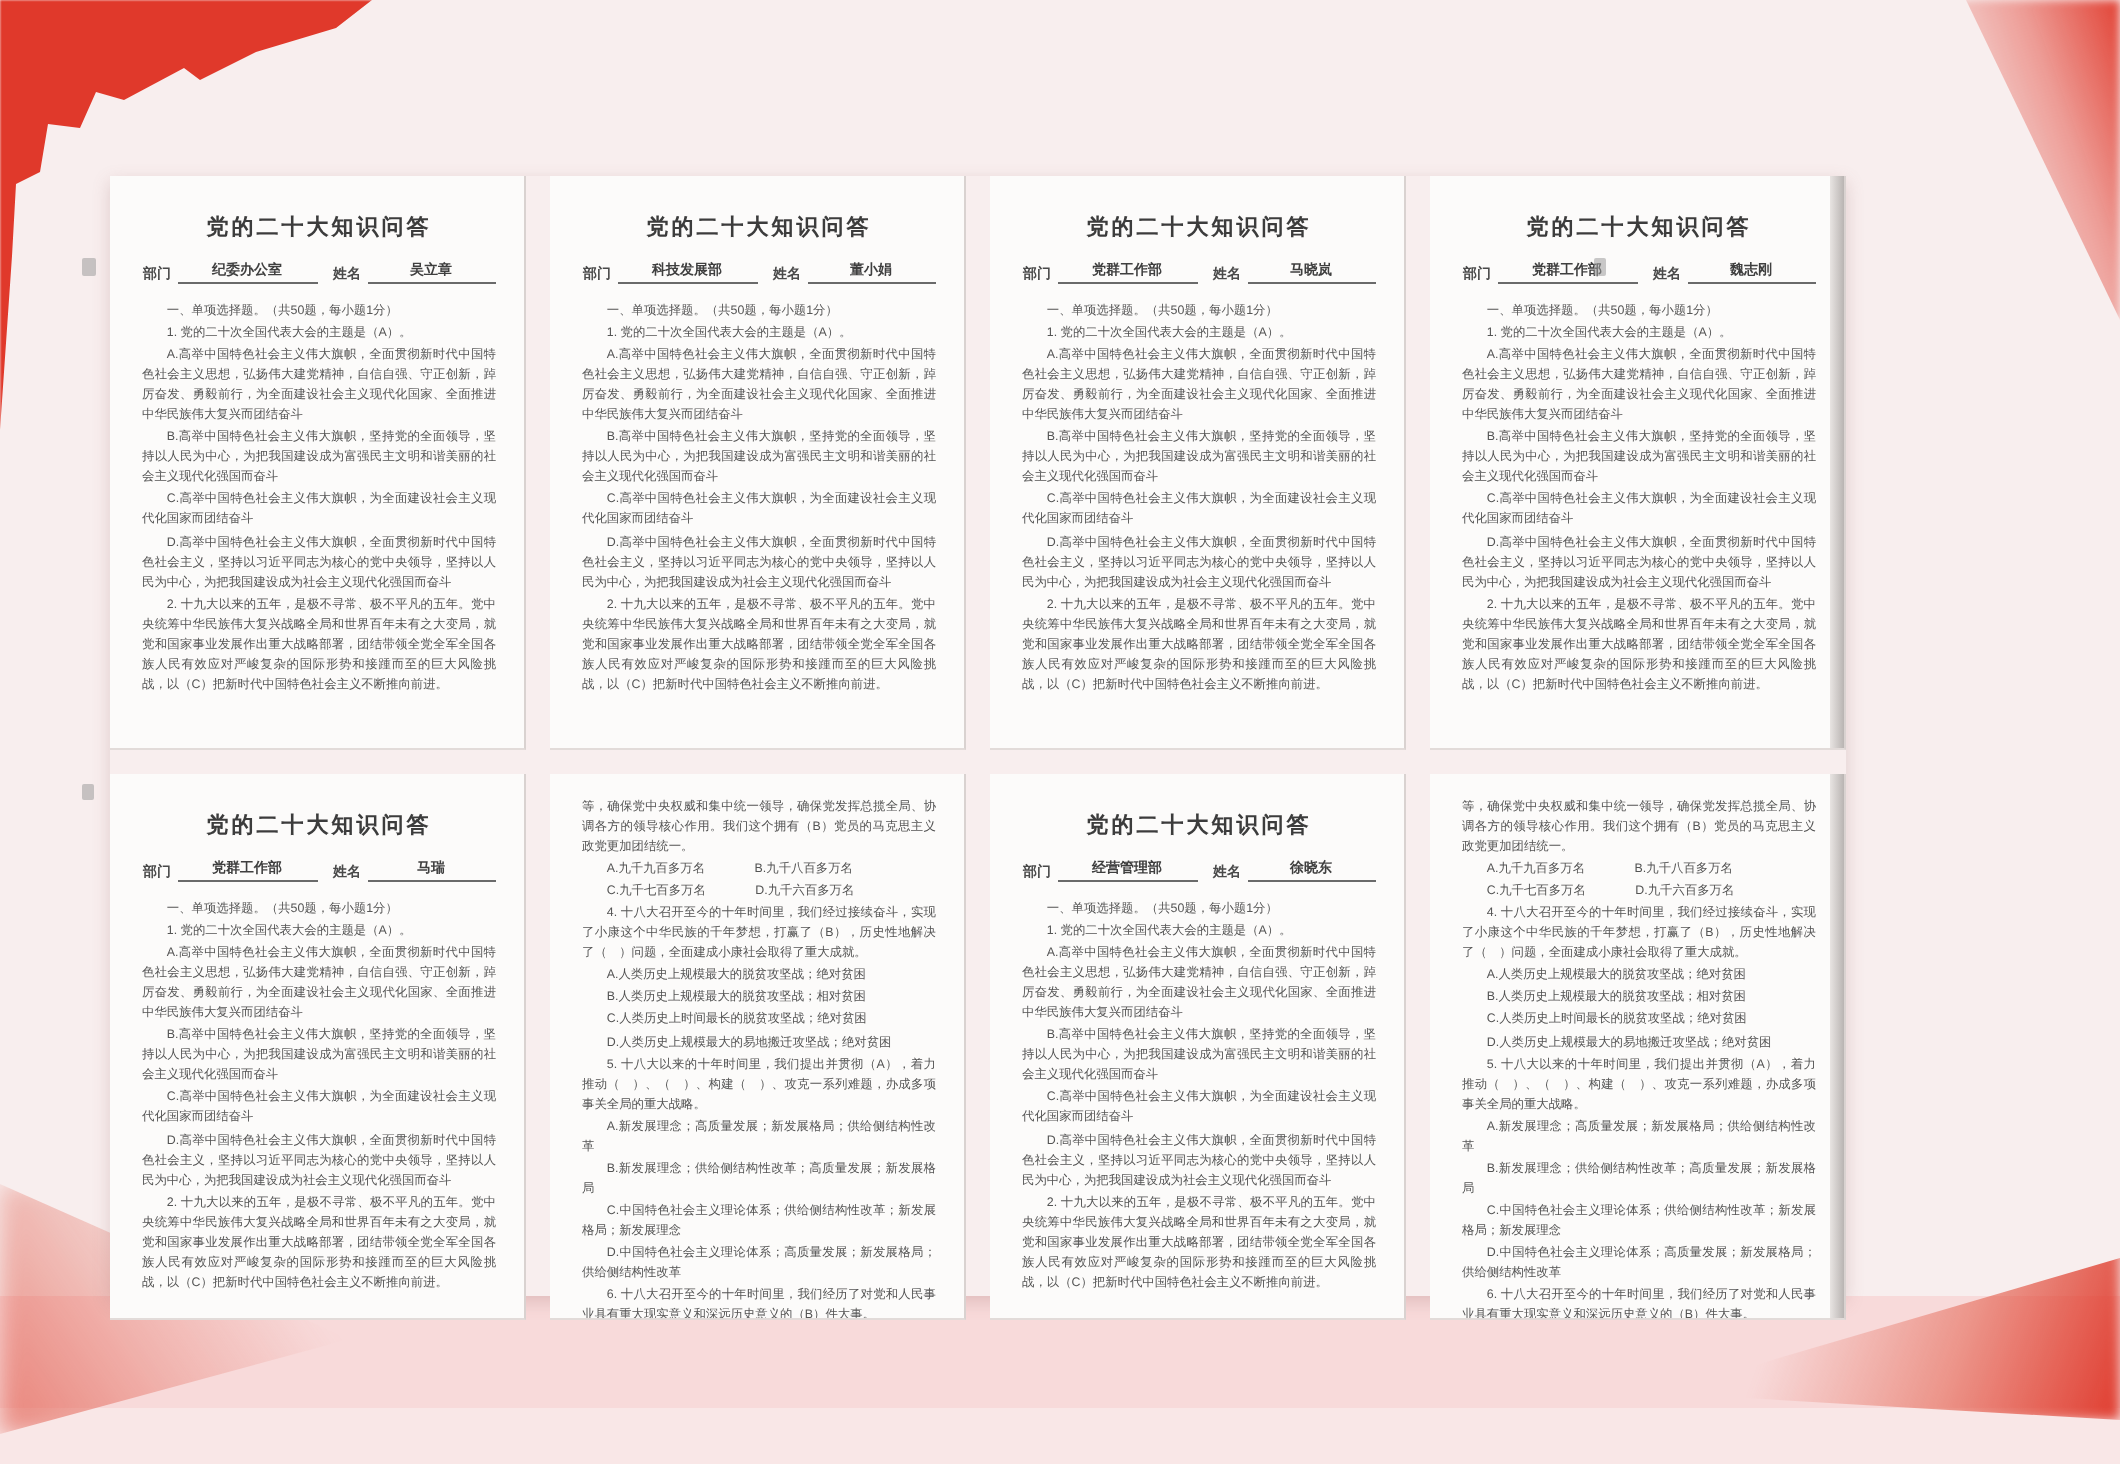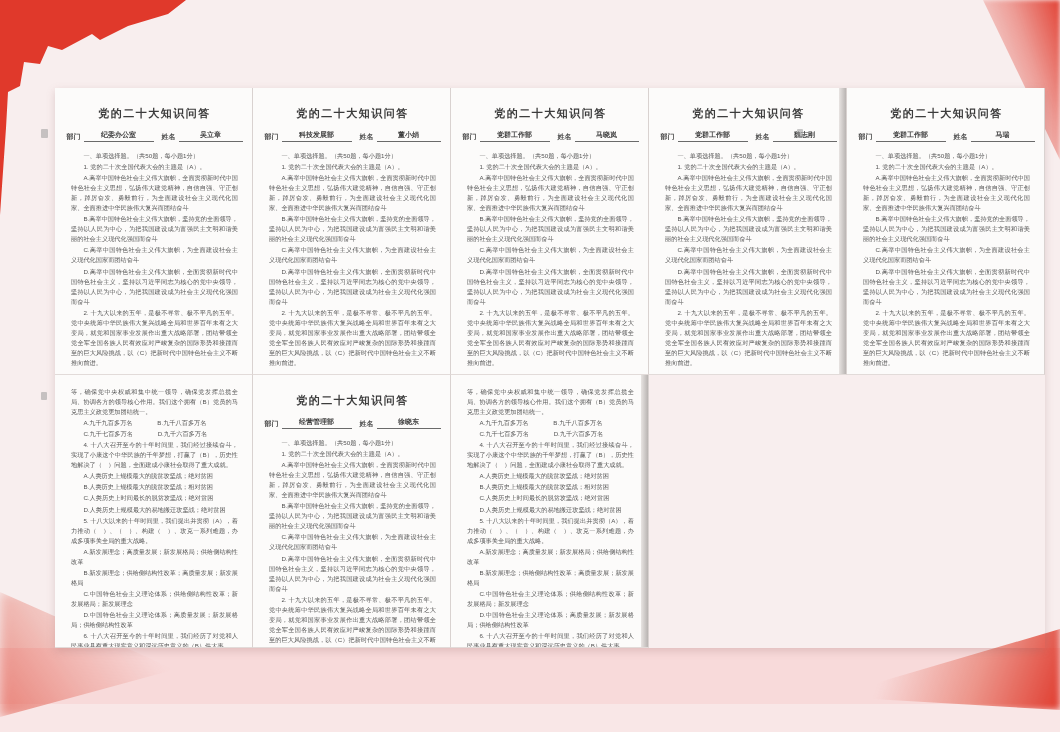--- a/index.html
+++ b/index.html
@@ -39,23 +39,24 @@
     filter:blur(3px);
   }
   .deco-bottom-left{
     left:0;top:592px;width:175px;height:125px;
     background:linear-gradient(55deg,rgba(222,72,55,.6) 0%,rgba(228,110,95,.35) 40%,rgba(228,120,100,0) 75%);
     clip-path:polygon(0 0,0 100%,100% 62%);
     filter:blur(6px);
   }
   
   .pages-grid{
-    position:absolute;left:55px;top:88px;width:990px;height:560px;
-    display:grid;grid-template-columns:repeat(5,1fr);grid-template-rows:287px 273px;
+    position:absolute;left:55px;top:88px;width:868px;height:560px;
+    display:grid;grid-template-columns:repeat(4,1fr);grid-template-rows:287px 273px;
     box-shadow:0 3px 8px rgba(150,100,100,.25);
+    gap:12px;
   }
   .page{
     position:relative;background:#fcfbfa;overflow:hidden;
     border-right:1px solid #d9d2d0;border-bottom:1px solid #e2dbd9;
     padding:14px 14px 6px 16px;box-sizing:border-box;
   }
   .page.right-strip::after{
     content:"";position:absolute;right:0;top:0;width:7px;height:100%;
     background:linear-gradient(90deg,#e8e4e2,#b9b4b2);
   }

